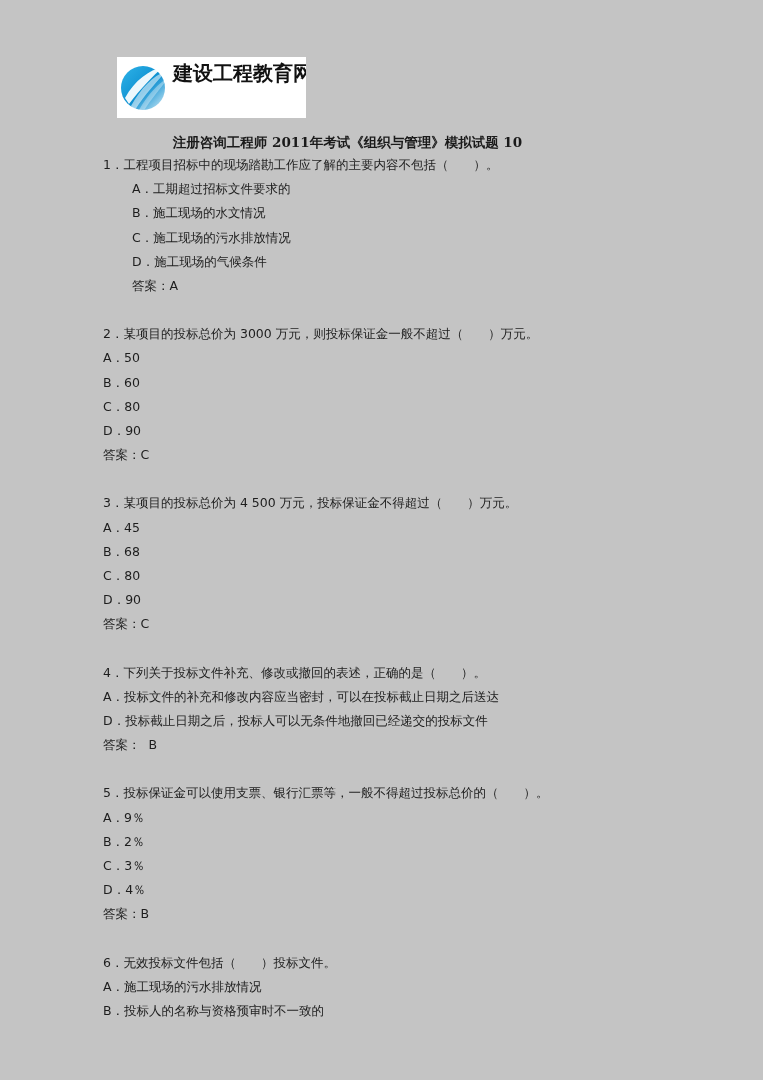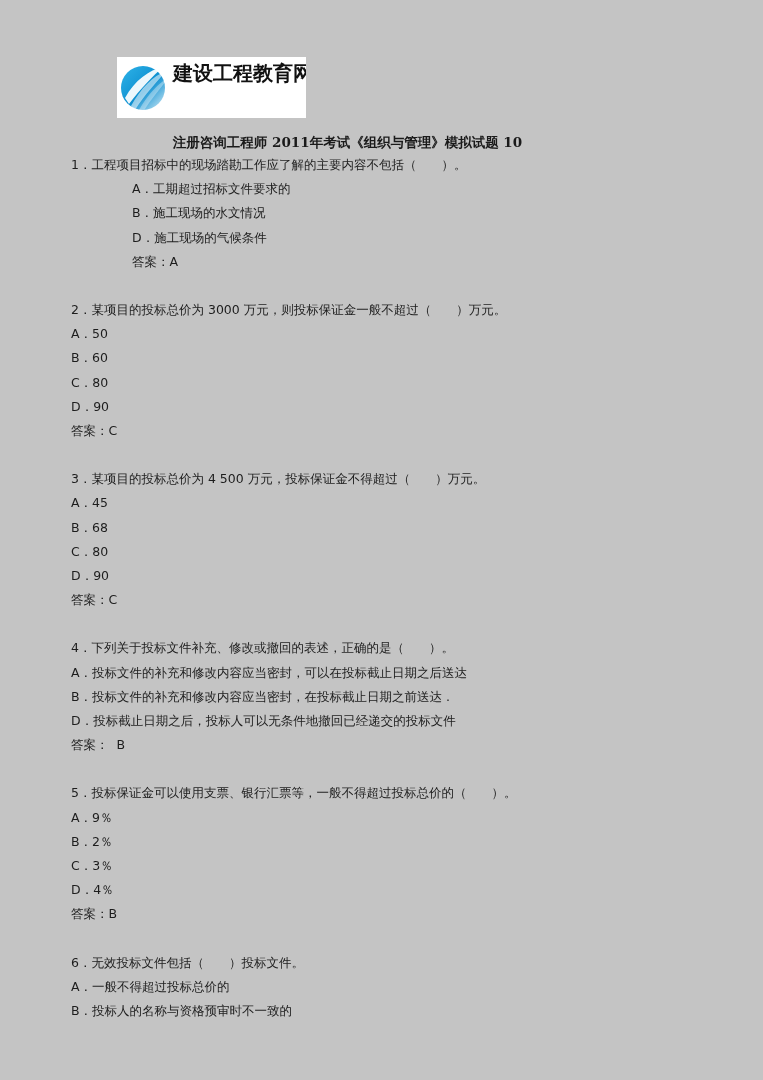--- a/index.html
+++ b/index.html
@@ -91,21 +91,21 @@
   .qblock {
     margin: 0;
     padding: 0;
   }
   .line {
     font-family: "DejaVu Sans", "Liberation Sans", sans-serif;
     font-size: 12.5px;
     line-height: 24.2px;
     color: #1d1d1d;
     white-space: pre;
-    padding-left: 71px;
+    padding-left: 103px;
   }
   .line.indent {
     padding-left: 132px;
   }
   .spacer {
     height: 24px;
   }
 </style>
 </head>
 <body>
@@ -135,20 +135,21 @@
     </div>
   </div>
 
   <div class="doc">
     <div class="doc-title">注册咨询工程师 2011年考试《组织与管理》模拟试题 10</div>
     <div id="questions">
         <div class="qblock">
           <div class="line">1．工程项目招标中的现场踏勘工作应了解的主要内容不包括（　　）。</div>
           <div class="line indent">A．工期超过招标文件要求的</div>
           <div class="line indent">B．施工现场的水文情况</div>
+          <div class="line indent">C．施工现场的污水排放情况</div>
           <div class="line indent">D．施工现场的气候条件</div>
           <div class="line indent">答案：A</div>
         </div>
         <div class="spacer"></div>
         <div class="qblock">
           <div class="line">2．某项目的投标总价为 3000 万元，则投标保证金一般不超过（　　）万元。</div>
           <div class="line">A．50</div>
           <div class="line">B．60</div>
           <div class="line">C．80</div>
           <div class="line">D．90</div>
@@ -160,35 +161,34 @@
           <div class="line">A．45</div>
           <div class="line">B．68</div>
           <div class="line">C．80</div>
           <div class="line">D．90</div>
           <div class="line">答案：C</div>
         </div>
         <div class="spacer"></div>
         <div class="qblock">
           <div class="line">4．下列关于投标文件补充、修改或撤回的表述，正确的是（　　）。</div>
           <div class="line">A．投标文件的补充和修改内容应当密封，可以在投标截止日期之后送达</div>
-          <div class="line">B．投标文件的补充和修改内容应当密封，在投标截止日期之前送达 .</div>
           <div class="line">D．投标截止日期之后，投标人可以无条件地撤回已经递交的投标文件</div>
           <div class="line">答案：  B</div>
         </div>
         <div class="spacer"></div>
         <div class="qblock">
           <div class="line">5．投标保证金可以使用支票、银行汇票等，一般不得超过投标总价的（　　）。</div>
           <div class="line">A．9％</div>
           <div class="line">B．2％</div>
           <div class="line">C．3％</div>
           <div class="line">D．4％</div>
           <div class="line">答案：B</div>
         </div>
         <div class="spacer"></div>
         <div class="qblock">
           <div class="line">6．无效投标文件包括（　　）投标文件。</div>
-          <div class="line">A．一般不得超过投标总价的</div>
+          <div class="line">A．施工现场的污水排放情况</div>
           <div class="line">B．投标人的名称与资格预审时不一致的</div>
         </div>
       </div>
   </div>
 
 </div>
 
 </body></html>

